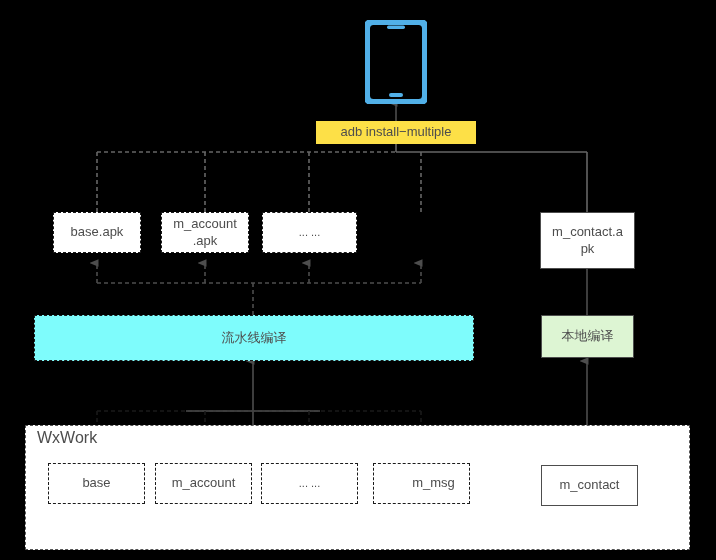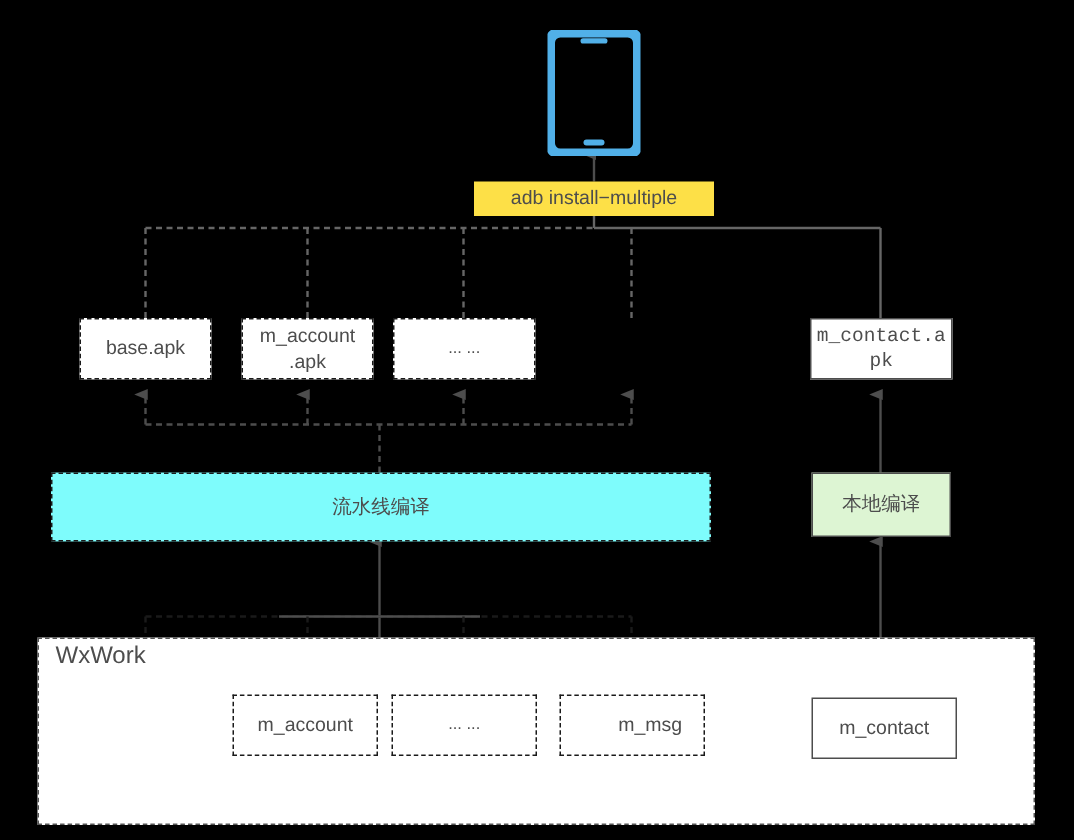--- a/index.html
+++ b/index.html
@@ -163,37 +163,40 @@
   <div class="node node-dashed" style="left:161px; top:212px; width:88px; height:41px;">
     <span style="white-space:pre-line;">m_account
 .apk</span>
   </div>
 
   <div class="node node-dashed" style="left:262px; top:212px; width:95px; height:41px;">
     <span style="font-size:11px;">... ...</span>
   </div>
 
 
-  <div class="node node-solid" style="left:540px; top:212px; width:95px; height:41px;font-family:Liberation Mono, monospace;">
+  <div class="node node-solid" style="left:540px; top:212px; width:95px; height:57px;">
     <span style="white-space:pre-line;">m_contact.a
 pk</span>
   </div>
 
   <div class="node node-cyan" style="left:34px; top:315px; width:440px; height:46px;">
     <span>流水线编译</span>
   </div>
 
   <div class="node node-green" style="left:541px; top:315px; width:93px; height:43px;">
     <span>本地编译</span>
   </div>
 
   <div class="container-dashed" style="left:25px; top:425px; width:665px; height:125px;"></div>
 
   <div class="container-label" style="left:37px; top:429px;">WxWork</div>
 
+  <div class="node node-dashed" style="left:48px; top:463px; width:97px; height:41px;">
+    <span>base</span>
+  </div>
 
   <div class="node node-dashed" style="left:155px; top:463px; width:97px; height:41px;">
     <span>m_account</span>
   </div>
 
   <div class="node node-dashed" style="left:261px; top:463px; width:97px; height:41px;">
     <span style="font-size:11px;">... ...</span>
   </div>
 
   <div class="node node-dashed" style="left:373px; top:463px; width:97px; height:41px;padding-left:24px;">

